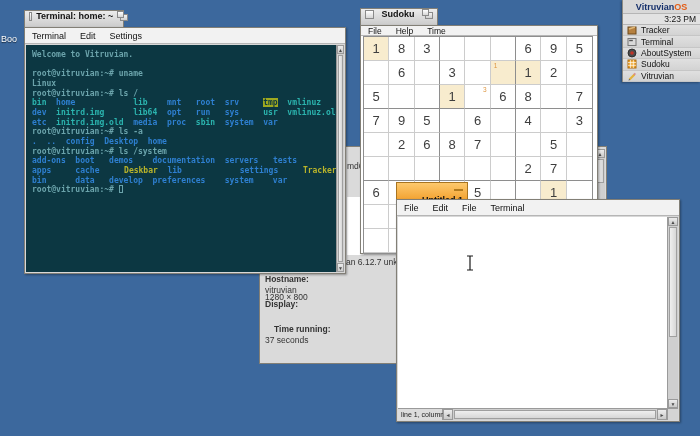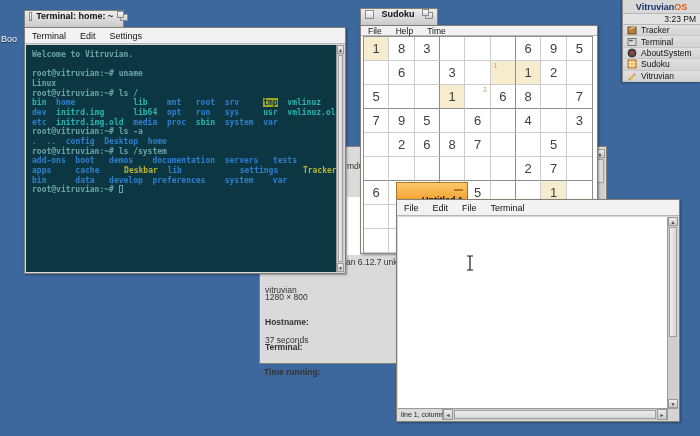--- a/index.html
+++ b/index.html
@@ -52,21 +52,21 @@
     font-size:13px;color:#3e3e3e;background:#fff;}
   .scell.brt{border-right:1px solid #8e8e8e;}
   .scell.bbt{border-bottom:1px solid #8e8e8e;}
   .scell:nth-child(9n){border-right:none;}
   .scell.hl{background:var(--beige);}
   .pmark{position:absolute;font-size:6.5px;color:var(--pencil);line-height:6px;}
   .pmark.tl{left:3px;top:2px;} .pmark.tr{right:3px;top:2px;}
 
   
   .about-frag{position:absolute;font-size:8.5px;color:#333;white-space:nowrap;}
-  .about-label{font-weight:bold;margin-top:43px;}
+  .about-label{font-weight:bold;}
   .about-white{position:absolute;background:#fff;}
 
   
   .se-text{position:absolute;left:1px;top:17px;right:12px;bottom:13px;background:#fff;}
   .se-status{position:absolute;left:1px;bottom:1px;height:12px;width:45px;background:#dcdcdc;
     border-top:1px solid #9a9a9a;border-right:1px solid #9a9a9a;
     font-size:7px;color:#222;display:flex;align-items:center;padding-left:3px;white-space:nowrap;}
   .se-corner{position:absolute;right:1px;bottom:1px;width:11px;height:12px;background:#d4d4d4;
     border-top:1px solid #9a9a9a;border-left:1px solid #9a9a9a;}
 
@@ -93,23 +93,23 @@
 
   <div class="desktop-label">Boo</div>
 
   <div class="win" style="left:259px;top:146px;width:348px;height:218px;background:#dadada;border:1px solid #827f76;">
     <div class="about-frag" style="left:87px;top:14px;">md64</div>
     <div class="about-white" style="left:87px;top:50px;width:17px;height:58px;"></div>
     <div class="about-frag" style="left:86px;top:110px;">an 6.12.7 unknow</div>
 
     <div class="about-frag about-label" style="left:5px;top:127px;">Hostname:</div>
     <div class="about-frag" style="left:5px;top:138px;">vitruvian</div>
-    <div class="about-frag about-label" style="left:5px;top:152px;">Terminal:</div>
+    <div class="about-frag about-label" style="left:5px;top:152px;">Display:</div>
     <div class="about-frag" style="left:5px;top:145px;">1280 × 800</div>
-    <div class="about-frag about-label" style="left:4px;top:177px;">Time running:</div>
+    <div class="about-frag about-label" style="left:14px;top:177px;">Time running:</div>
     <div class="about-frag" style="left:5px;top:188px;">37 seconds</div>
 
     <div class="vscroll" style="right:1px;top:2px;width:11px;bottom:6px;">
       <div class="sbtn">▲</div>
       <div class="vthumb" style="top:10px;height:24px;"></div>
     </div>
   </div>
 
   <div>
     <div class="tab win" style="left:360px;top:8px;width:78px;">

